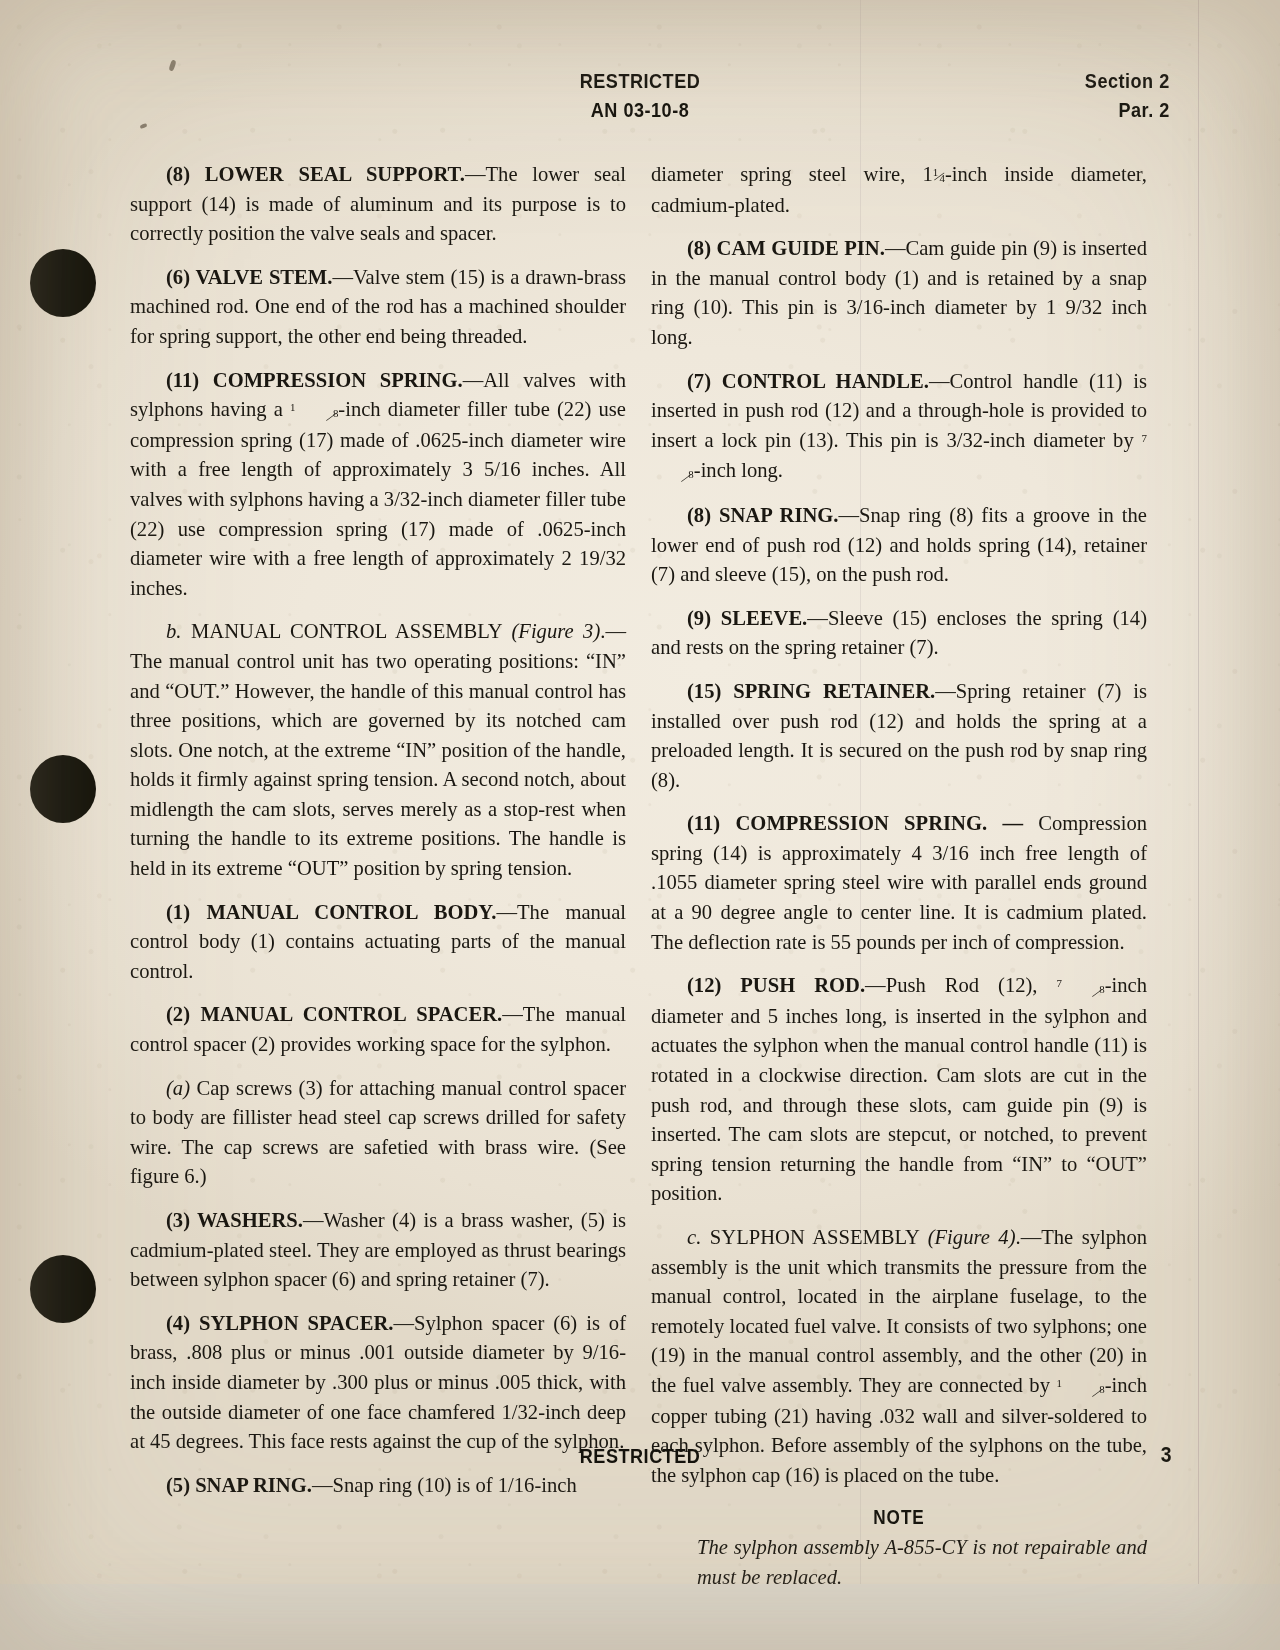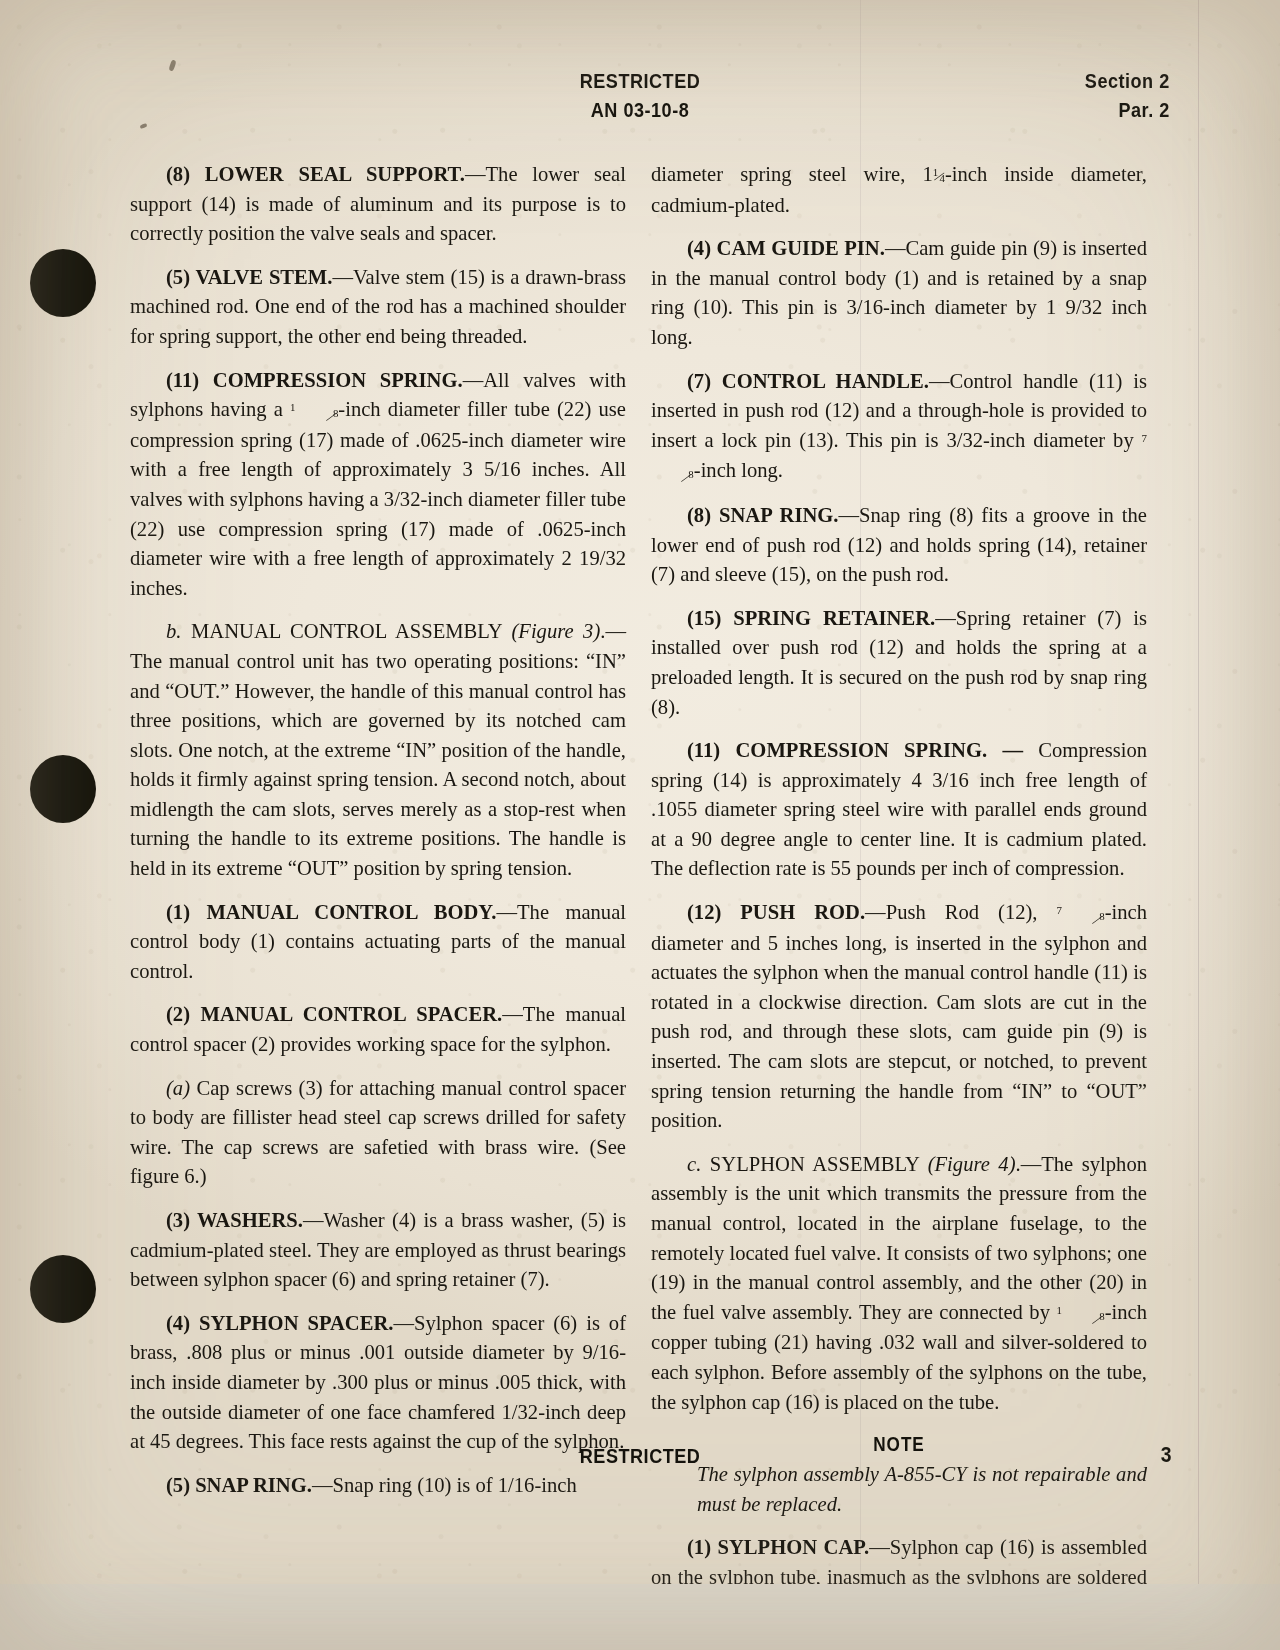--- a/index.html
+++ b/index.html
@@ -154,35 +154,36 @@
     </div>
     <div class="hdr-blk" id="hdr-right">
       <span class="l">Section 2</span>
       <span class="l">Par. 2</span>
     </div>
   </div>
 
   <div id="cols">
     <div class="col" id="col-left">
         <p><b>(8) LOWER SEAL SUPPORT.</b>—The lower seal support (14) is made of aluminum and its purpose is to correctly position the valve seals and spacer.</p>
-        <p><b>(5) VALVE STEM.</b>—Valve stem (15) is a drawn-brass machined rod. One end of the rod has a machined shoulder for spring support, the other end being threaded.</p>
+        <p><b>(6) VALVE STEM.</b>—Valve stem (15) is a drawn-brass machined rod. One end of the rod has a machined shoulder for spring support, the other end being threaded.</p>
         <p><b>(11) COMPRESSION SPRING.</b>—All valves with sylphons having a <span class="frac"><sup class="n">1</sup><span class="fbar">⁄</span><sub class="d">8</sub></span>-inch diameter filler tube (22) use compression spring (17) made of .0625-inch diameter wire with a free length of approximately 3 5/16 inches. All valves with sylphons having a 3/32-inch diameter filler tube (22) use compression spring (17) made of .0625-inch diameter wire with a free length of approximately 2 19/32 inches.</p>
         <p><i>b.</i> MANUAL CONTROL ASSEMBLY <i>(Figure 3)</i>.—The manual control unit has two operating positions: “IN” and “OUT.” However, the handle of this manual control has three positions, which are governed by its notched cam slots. One notch, at the extreme “IN” position of the handle, holds it firmly against spring tension. A second notch, about midlength the cam slots, serves merely as a stop-rest when turning the handle to its extreme positions. The handle is held in its extreme “OUT” position by spring tension.</p>
         <p><b>(1) MANUAL CONTROL BODY.</b>—The manual control body (1) contains actuating parts of the manual control.</p>
         <p><b>(2) MANUAL CONTROL SPACER.</b>—The manual control spacer (2) provides working space for the sylphon.</p>
         <p><i>(a)</i> Cap screws (3) for attaching manual control spacer to body are fillister head steel cap screws drilled for safety wire. The cap screws are safetied with brass wire. (See figure 6.)</p>
         <p><b>(3) WASHERS.</b>—Washer (4) is a brass washer, (5) is cadmium-plated steel. They are employed as thrust bearings between sylphon spacer (6) and spring retainer (7).</p>
         <p><b>(4) SYLPHON SPACER.</b>—Sylphon spacer (6) is of brass, .808 plus or minus .001 outside diameter by 9/16-inch inside diameter by .300 plus or minus .005 thick, with the outside diameter of one face chamfered 1/32-inch deep at 45 degrees. This face rests against the cup of the sylphon.</p>
         <p><b>(5) SNAP RING.</b>—Snap ring (10) is of 1/16-inch</p>
       </div>
     <div class="col" id="col-right">
         <p class="cont">diameter spring steel wire, 1<span class="frac"><sup class="n">1</sup><span class="fbar">⁄</span><sub class="d">4</sub></span>-inch inside diameter, cadmium-plated.</p>
-        <p><b>(4) CAM GUIDE PIN.</b>—Cam guide pin (9) is inserted in the manual control body (1) and is retained by a snap ring (10). This pin is 3/16-inch diameter by 1 9/32 inch long.</p>
+        <p><b>(8) CAM GUIDE PIN.</b>—Cam guide pin (9) is inserted in the manual control body (1) and is retained by a snap ring (10). This pin is 3/16-inch diameter by 1 9/32 inch long.</p>
         <p><b>(7) CONTROL HANDLE.</b>—Control handle (11) is inserted in push rod (12) and a through-hole is provided to insert a lock pin (13). This pin is 3/32-inch diameter by <span class="frac"><sup class="n">7</sup><span class="fbar">⁄</span><sub class="d">8</sub></span>-inch long.</p>
         <p><b>(8) SNAP RING.</b>—Snap ring (8) fits a groove in the lower end of push rod (12) and holds spring (14), retainer (7) and sleeve (15), on the push rod.</p>
+        <p><b>(9) SLEEVE.</b>—Sleeve (15) encloses the spring (14) and rests on the spring retainer (7).</p>
         <p><b>(15) SPRING RETAINER.</b>—Spring retainer (7) is installed over push rod (12) and holds the spring at a preloaded length. It is secured on the push rod by snap ring (8).</p>
         <p><b>(11) COMPRESSION SPRING. —</b> Compression spring (14) is approximately 4 3/16 inch free length of .1055 diameter spring steel wire with parallel ends ground at a 90 degree angle to center line. It is cadmium plated. The deflection rate is 55 pounds per inch of compression.</p>
         <p><b>(12) PUSH ROD.</b>—Push Rod (12), <span class="frac"><sup class="n">7</sup><span class="fbar">⁄</span><sub class="d">8</sub></span>-inch diameter and 5 inches long, is inserted in the sylphon and actuates the sylphon when the manual control handle (11) is rotated in a clockwise direction. Cam slots are cut in the push rod, and through these slots, cam guide pin (9) is inserted. The cam slots are stepcut, or notched, to prevent spring tension returning the handle from “IN” to “OUT” position.</p>
         <p><i>c.</i> SYLPHON ASSEMBLY <i>(Figure 4)</i>.—The sylphon assembly is the unit which transmits the pressure from the manual control, located in the airplane fuselage, to the remotely located fuel valve. It consists of two sylphons; one (19) in the manual control assembly, and the other (20) in the fuel valve assembly. They are connected by <span class="frac"><sup class="n">1</sup><span class="fbar">⁄</span><sub class="d">8</sub></span>-inch copper tubing (21) having .032 wall and silver-soldered to each sylphon. Before assembly of the sylphons on the tube, the sylphon cap (16) is placed on the tube.</p>
         <div class="note-head">NOTE</div>
         <p class="note-body">The sylphon assembly A-855-CY is not repairable and must be replaced.</p>
         <p><b>(1) SYLPHON CAP.</b>—Sylphon cap (16) is assembled on the sylphon tube, inasmuch as the sylphons are soldered together before assembly of the unit.</p>
       </div>
   </div>
 

